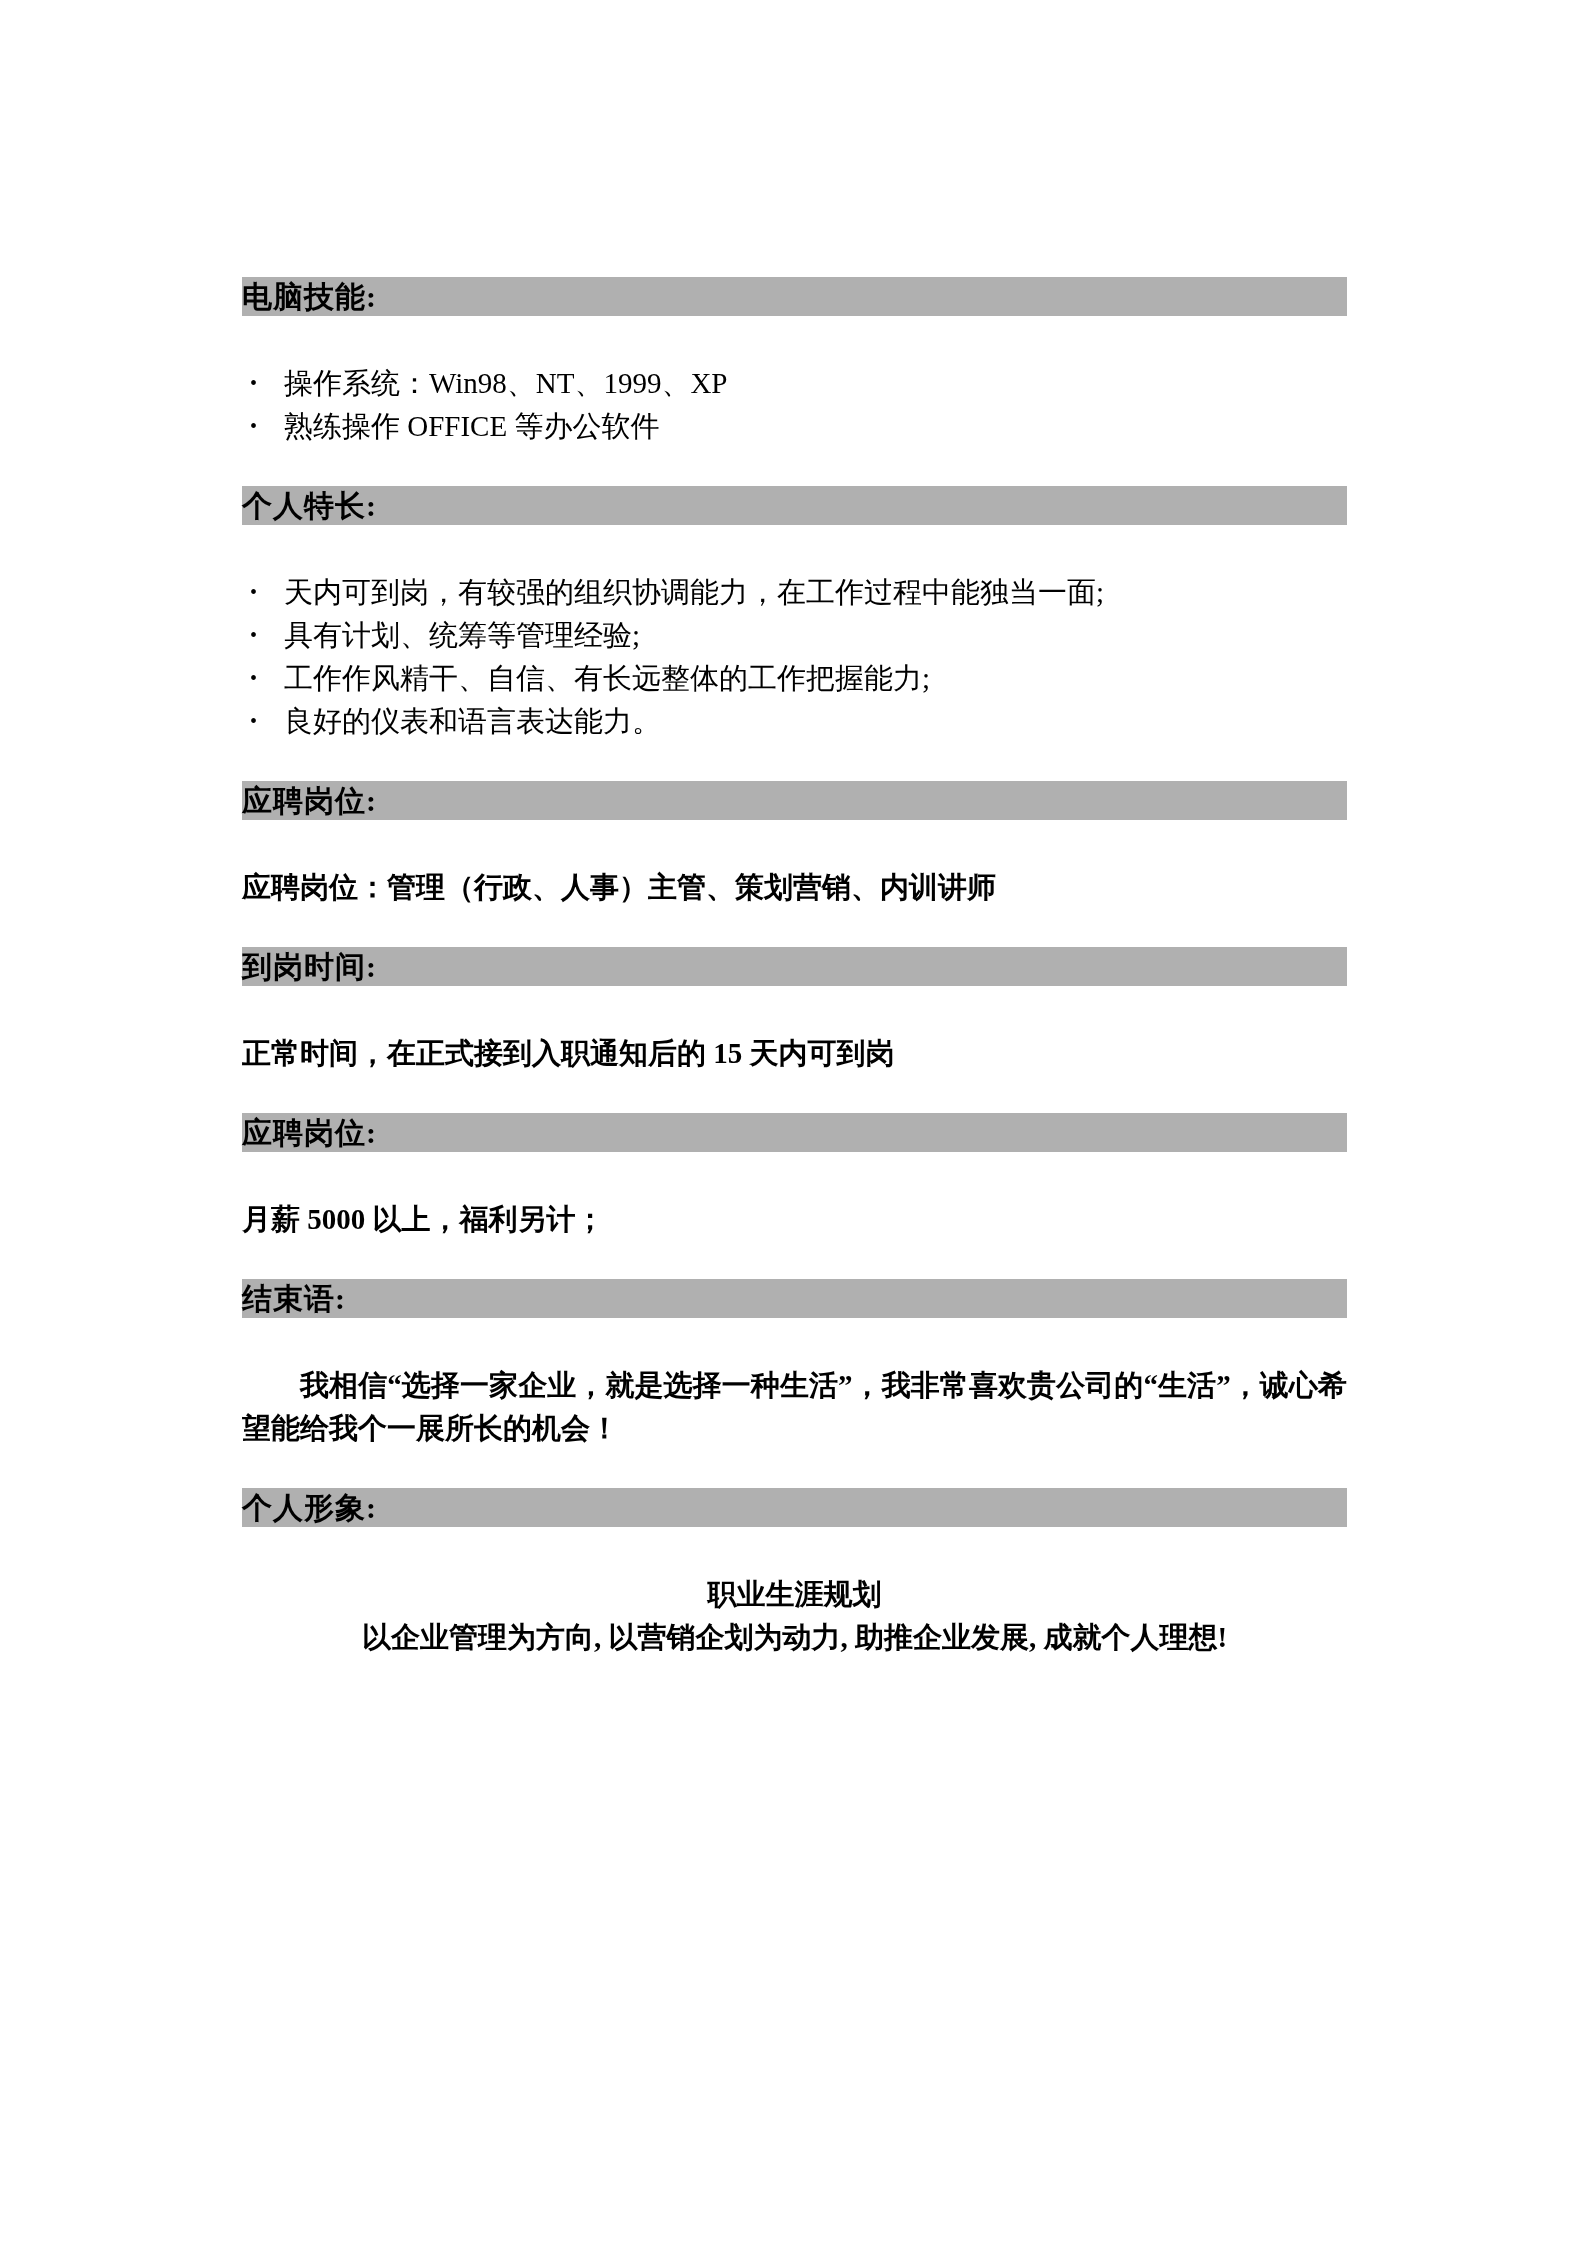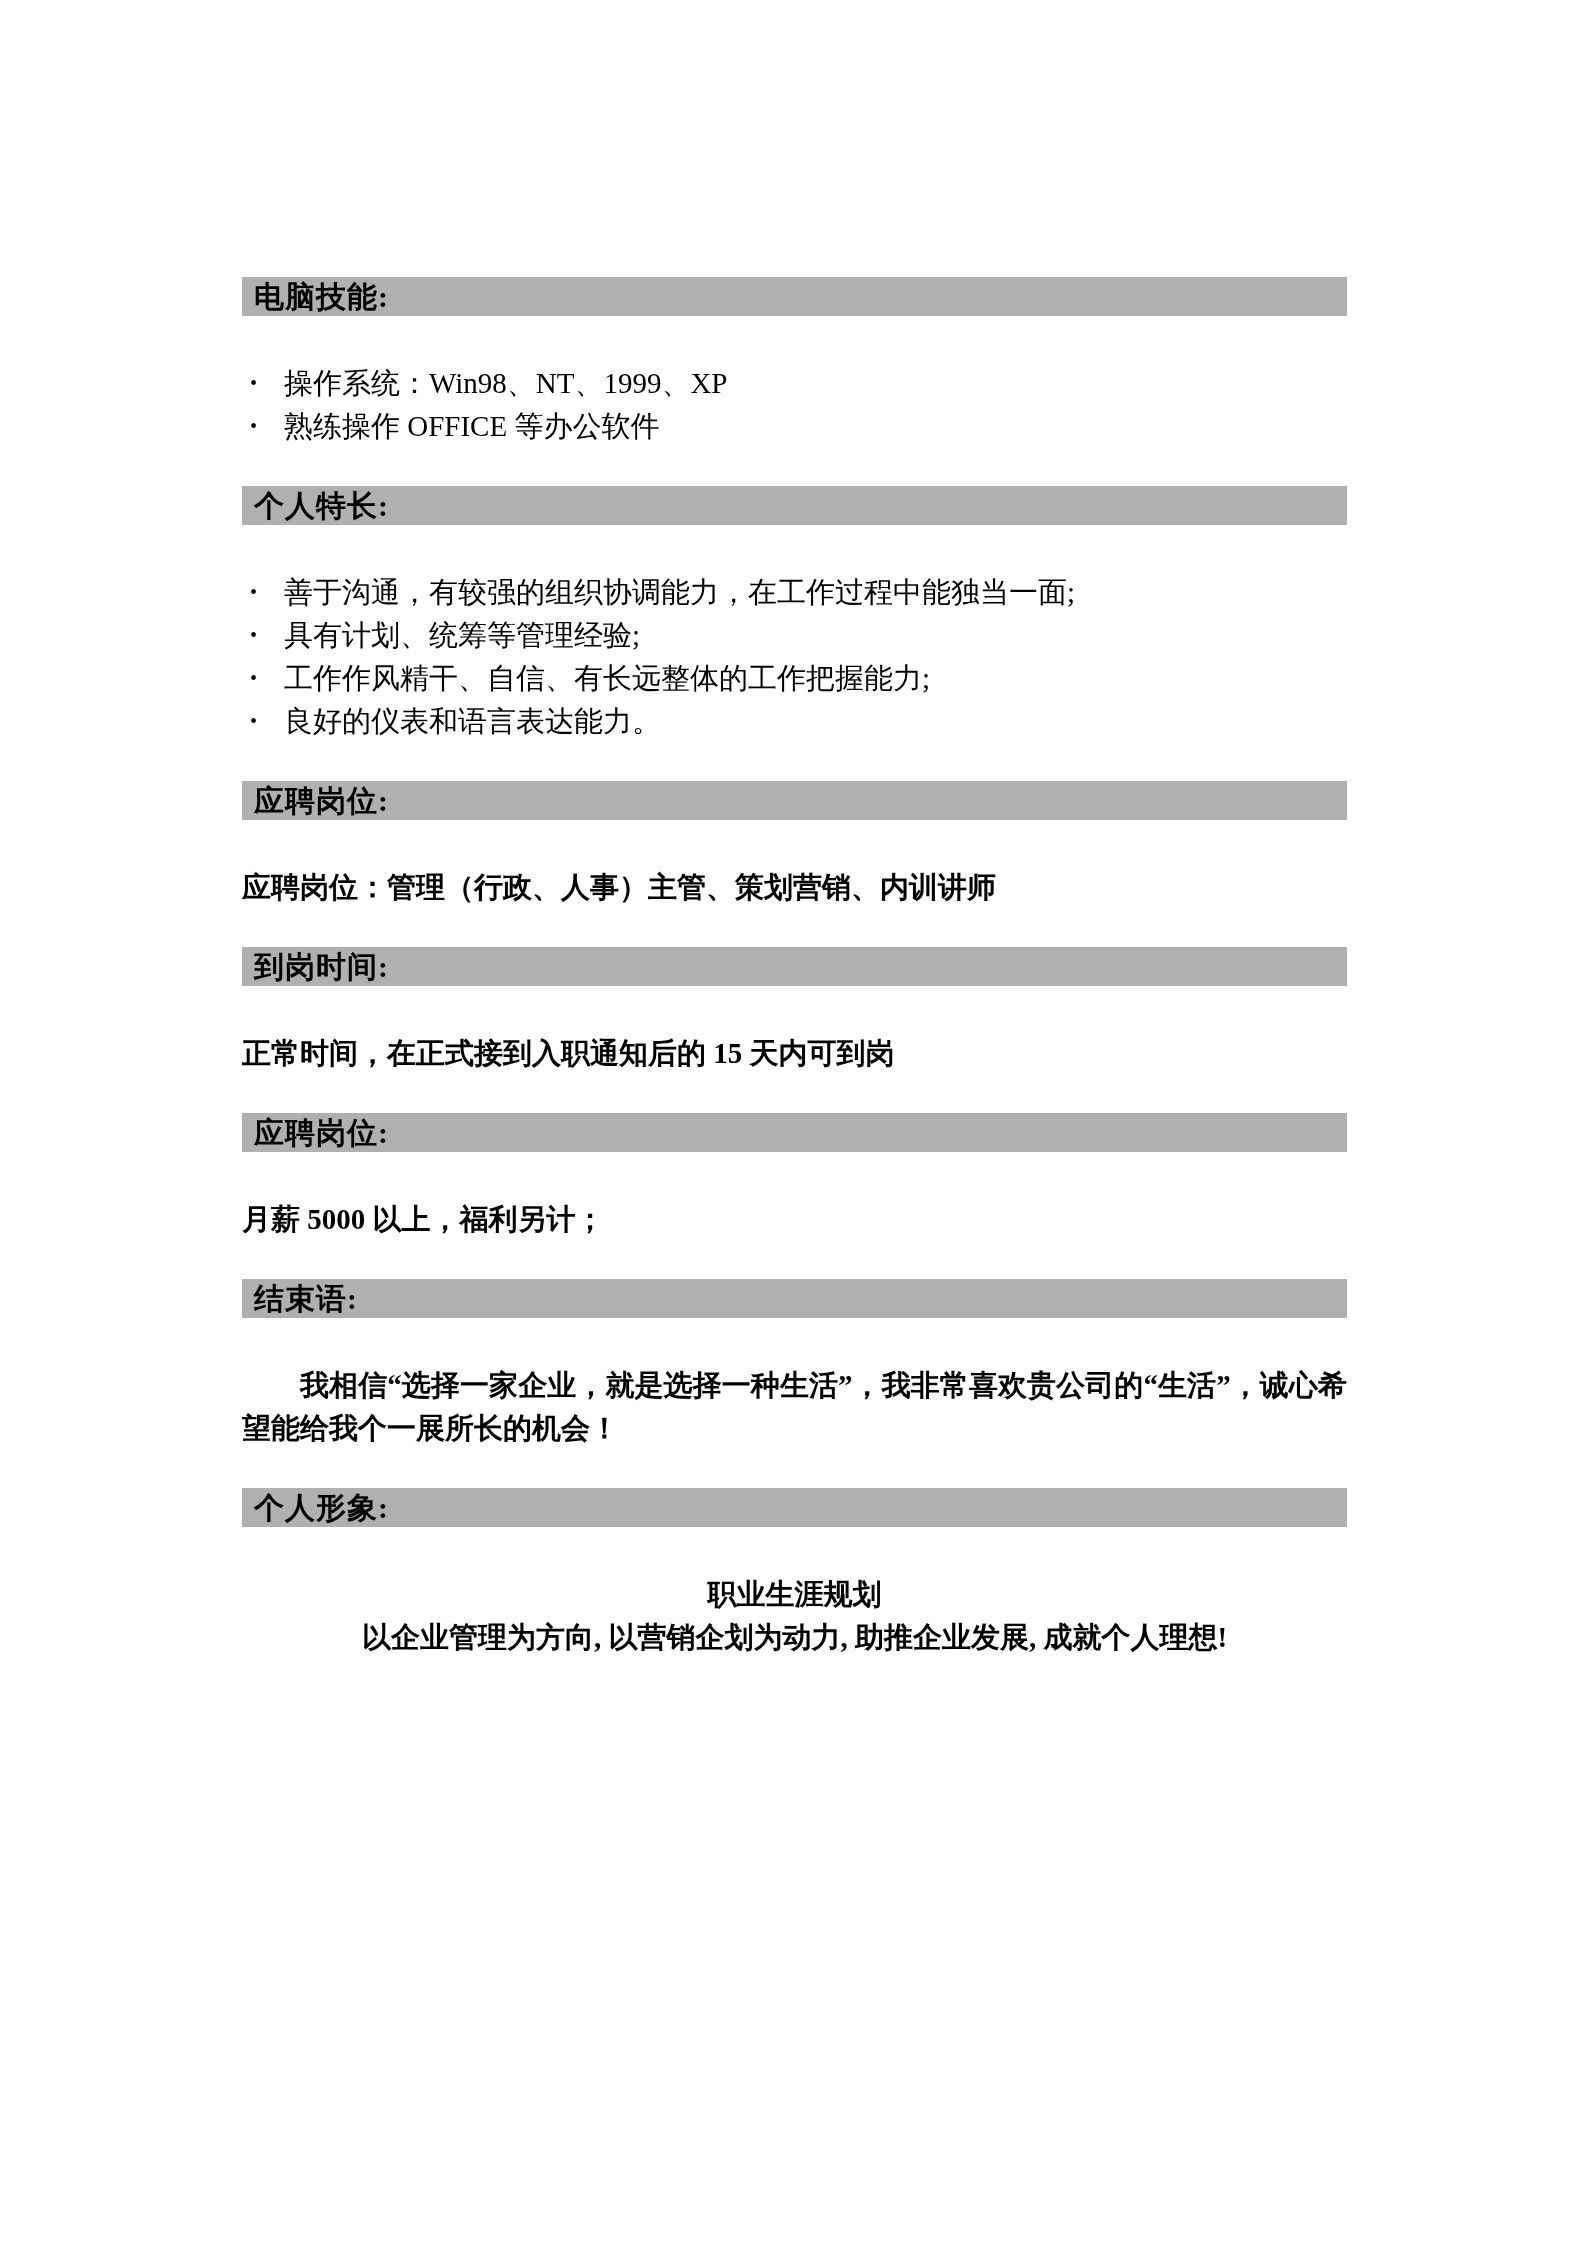--- a/index.html
+++ b/index.html
@@ -21,21 +21,21 @@
     left: 242px;
     top: 277px;
     width: 1105px;
   }
   .sec-header {
     background: #b0b0b0;
     height: 39px;
     display: flex;
     align-items: center;
     box-sizing: border-box;
-    padding: 0 10px 0 12px;
+    padding: 0 10px 0 0;
   }
   .sec-heading-text {
     font-size: 30px;
     font-weight: bold;
     letter-spacing: 1px;
     line-height: 39px;
   }
   .sec-body {
     margin: 46px 0 38px 0;
     font-size: 29px;
@@ -97,21 +97,21 @@
       </ul>
     </div>
 
     <div class="section">
       <div class="sec-header">
         <span class="sec-heading-text">个人特长:</span>
       </div>
       <ul class="bullets">
         <li>
           <span class="bullet">•</span>
-          <span class="bullet-text">善于沟通，有较强的组织协调能力，在工作过程中能独当一面;</span>
+          <span class="bullet-text">天内可到岗，有较强的组织协调能力，在工作过程中能独当一面;</span>
         </li>
         <li>
           <span class="bullet">•</span>
           <span class="bullet-text">具有计划、统筹等管理经验;</span>
         </li>
         <li>
           <span class="bullet">•</span>
           <span class="bullet-text">工作作风精干、自信、有长远整体的工作把握能力;</span>
         </li>
         <li>

